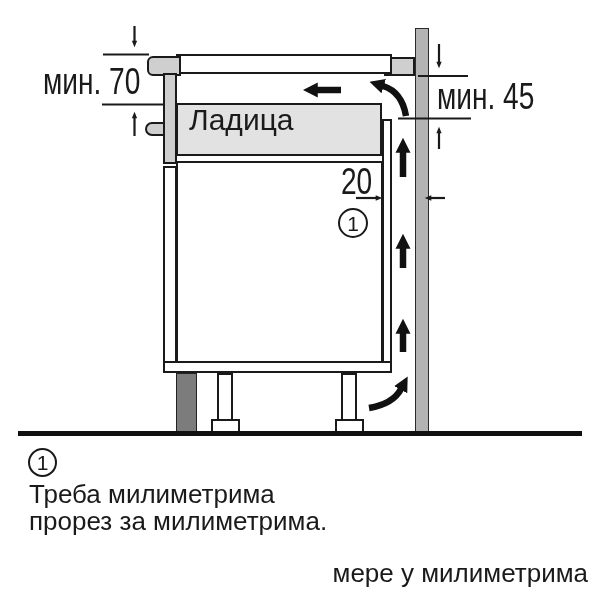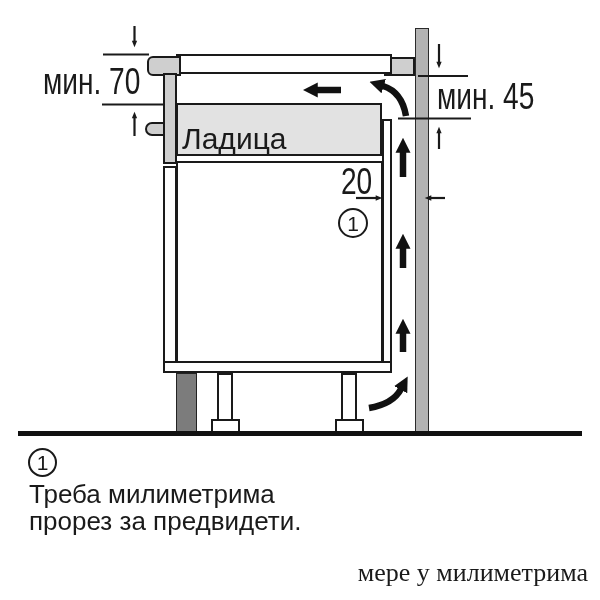--- a/index.html
+++ b/index.html
@@ -12,39 +12,39 @@
   .abs{position:absolute;box-sizing:border-box;}
   
   .wall{left:415px;top:28px;width:14px;height:405px;background:#b3b3b3;border:1px solid #2a2a2a;}
   .worktop-right{left:384px;top:57px;width:31px;height:19px;background:#cfcfcf;border:2px solid #1a1a1a;}
   .hob-body{left:176px;top:54px;width:216px;height:20px;background:#fff;border:2.5px solid #1a1a1a;}
   .hob-cap{left:147px;top:56px;width:34px;height:20px;background:#cfcfcf;border:2px solid #1a1a1a;border-radius:6px 0 0 6px;}
   .handle{left:145px;top:122px;width:26px;height:14px;background:#cfcfcf;border:2px solid #1a1a1a;border-radius:7px;}
   .drawer-front{left:163px;top:73px;width:14px;height:91px;background:#cfcfcf;border:2px solid #1a1a1a;}
   .drawer-box{
     left:176px;top:103px;width:206px;height:53px;background:#e2e2e2;border:2.5px solid #1a1a1a;
-    display:flex;align-items:flex-end;padding-left:4px;
+    display:flex;align-items:flex-start;padding-left:11px;
   }
   .drawer-box .lbl{font-size:30px;line-height:1;}
   .door-panel{left:163px;top:166px;width:14px;height:197px;background:#fff;border:2px solid #1a1a1a;}
   .cab-interior{left:176px;top:161px;width:207px;height:202px;background:#fff;border:2.5px solid #1a1a1a;}
   .back-panel{left:382px;top:119px;width:10px;height:254px;background:#fff;border:2px solid #1a1a1a;}
   .bottom-band{left:163px;top:361px;width:229px;height:12px;background:#fff;border:2.5px solid #1a1a1a;}
   .plinth{left:176px;top:373px;width:21px;height:60px;background:#7c7c7c;border:1px solid #222;}
   .leg-stem{width:16px;height:48px;top:373px;background:#fff;border:2px solid #1a1a1a;}
   .leg-foot{width:29px;height:14px;top:419px;background:#fff;border:2px solid #1a1a1a;}
   .floor{left:18px;top:431px;width:564px;height:4.5px;background:#111;}
   
   .dim-label{font-size:36px;line-height:1;transform:scaleX(0.78);transform-origin:0 0;white-space:nowrap;}
   .badge{
     width:30px;height:30px;border:2px solid #1a1a1a;border-radius:50%;background:#fff;
     display:flex;align-items:center;justify-content:center;font-size:21px;line-height:1;
   }
   .note{left:29px;top:481px;font-size:26px;line-height:27px;white-space:nowrap;}
-  .units{right:12px;top:560px;font-size:26px;line-height:1;white-space:nowrap;font-family:Liberation Serif, serif;}
+  .units{right:12px;top:560px;font-size:26px;line-height:1;white-space:nowrap;}
   
   svg.layer{position:absolute;left:0;top:0;pointer-events:none;}
   .dim{stroke:#1a1a1a;stroke-width:2.2;fill:none;}
   .air{stroke:#111;stroke-width:6.5;fill:none;}
 </style>
 </head>
 <body>
 
 <div class="abs wall"></div>
 <div class="abs worktop-right"></div>
@@ -107,16 +107,16 @@
 
 <div class="abs badge" style="left:338px;top:208px;">
   <span>1</span>
 </div>
 
 <div class="abs badge" style="left:28px;top:448px;width:29px;height:29px;">
   <span>1</span>
 </div>
 <div class="abs note">
   <div>Треба милиметрима</div>
-  <div>прорез за предвидети.</div>
+  <div>прорез за милиметрима.</div>
 </div>
 
 <div class="abs units">мере у милиметрима</div>
 
 </body></html>

